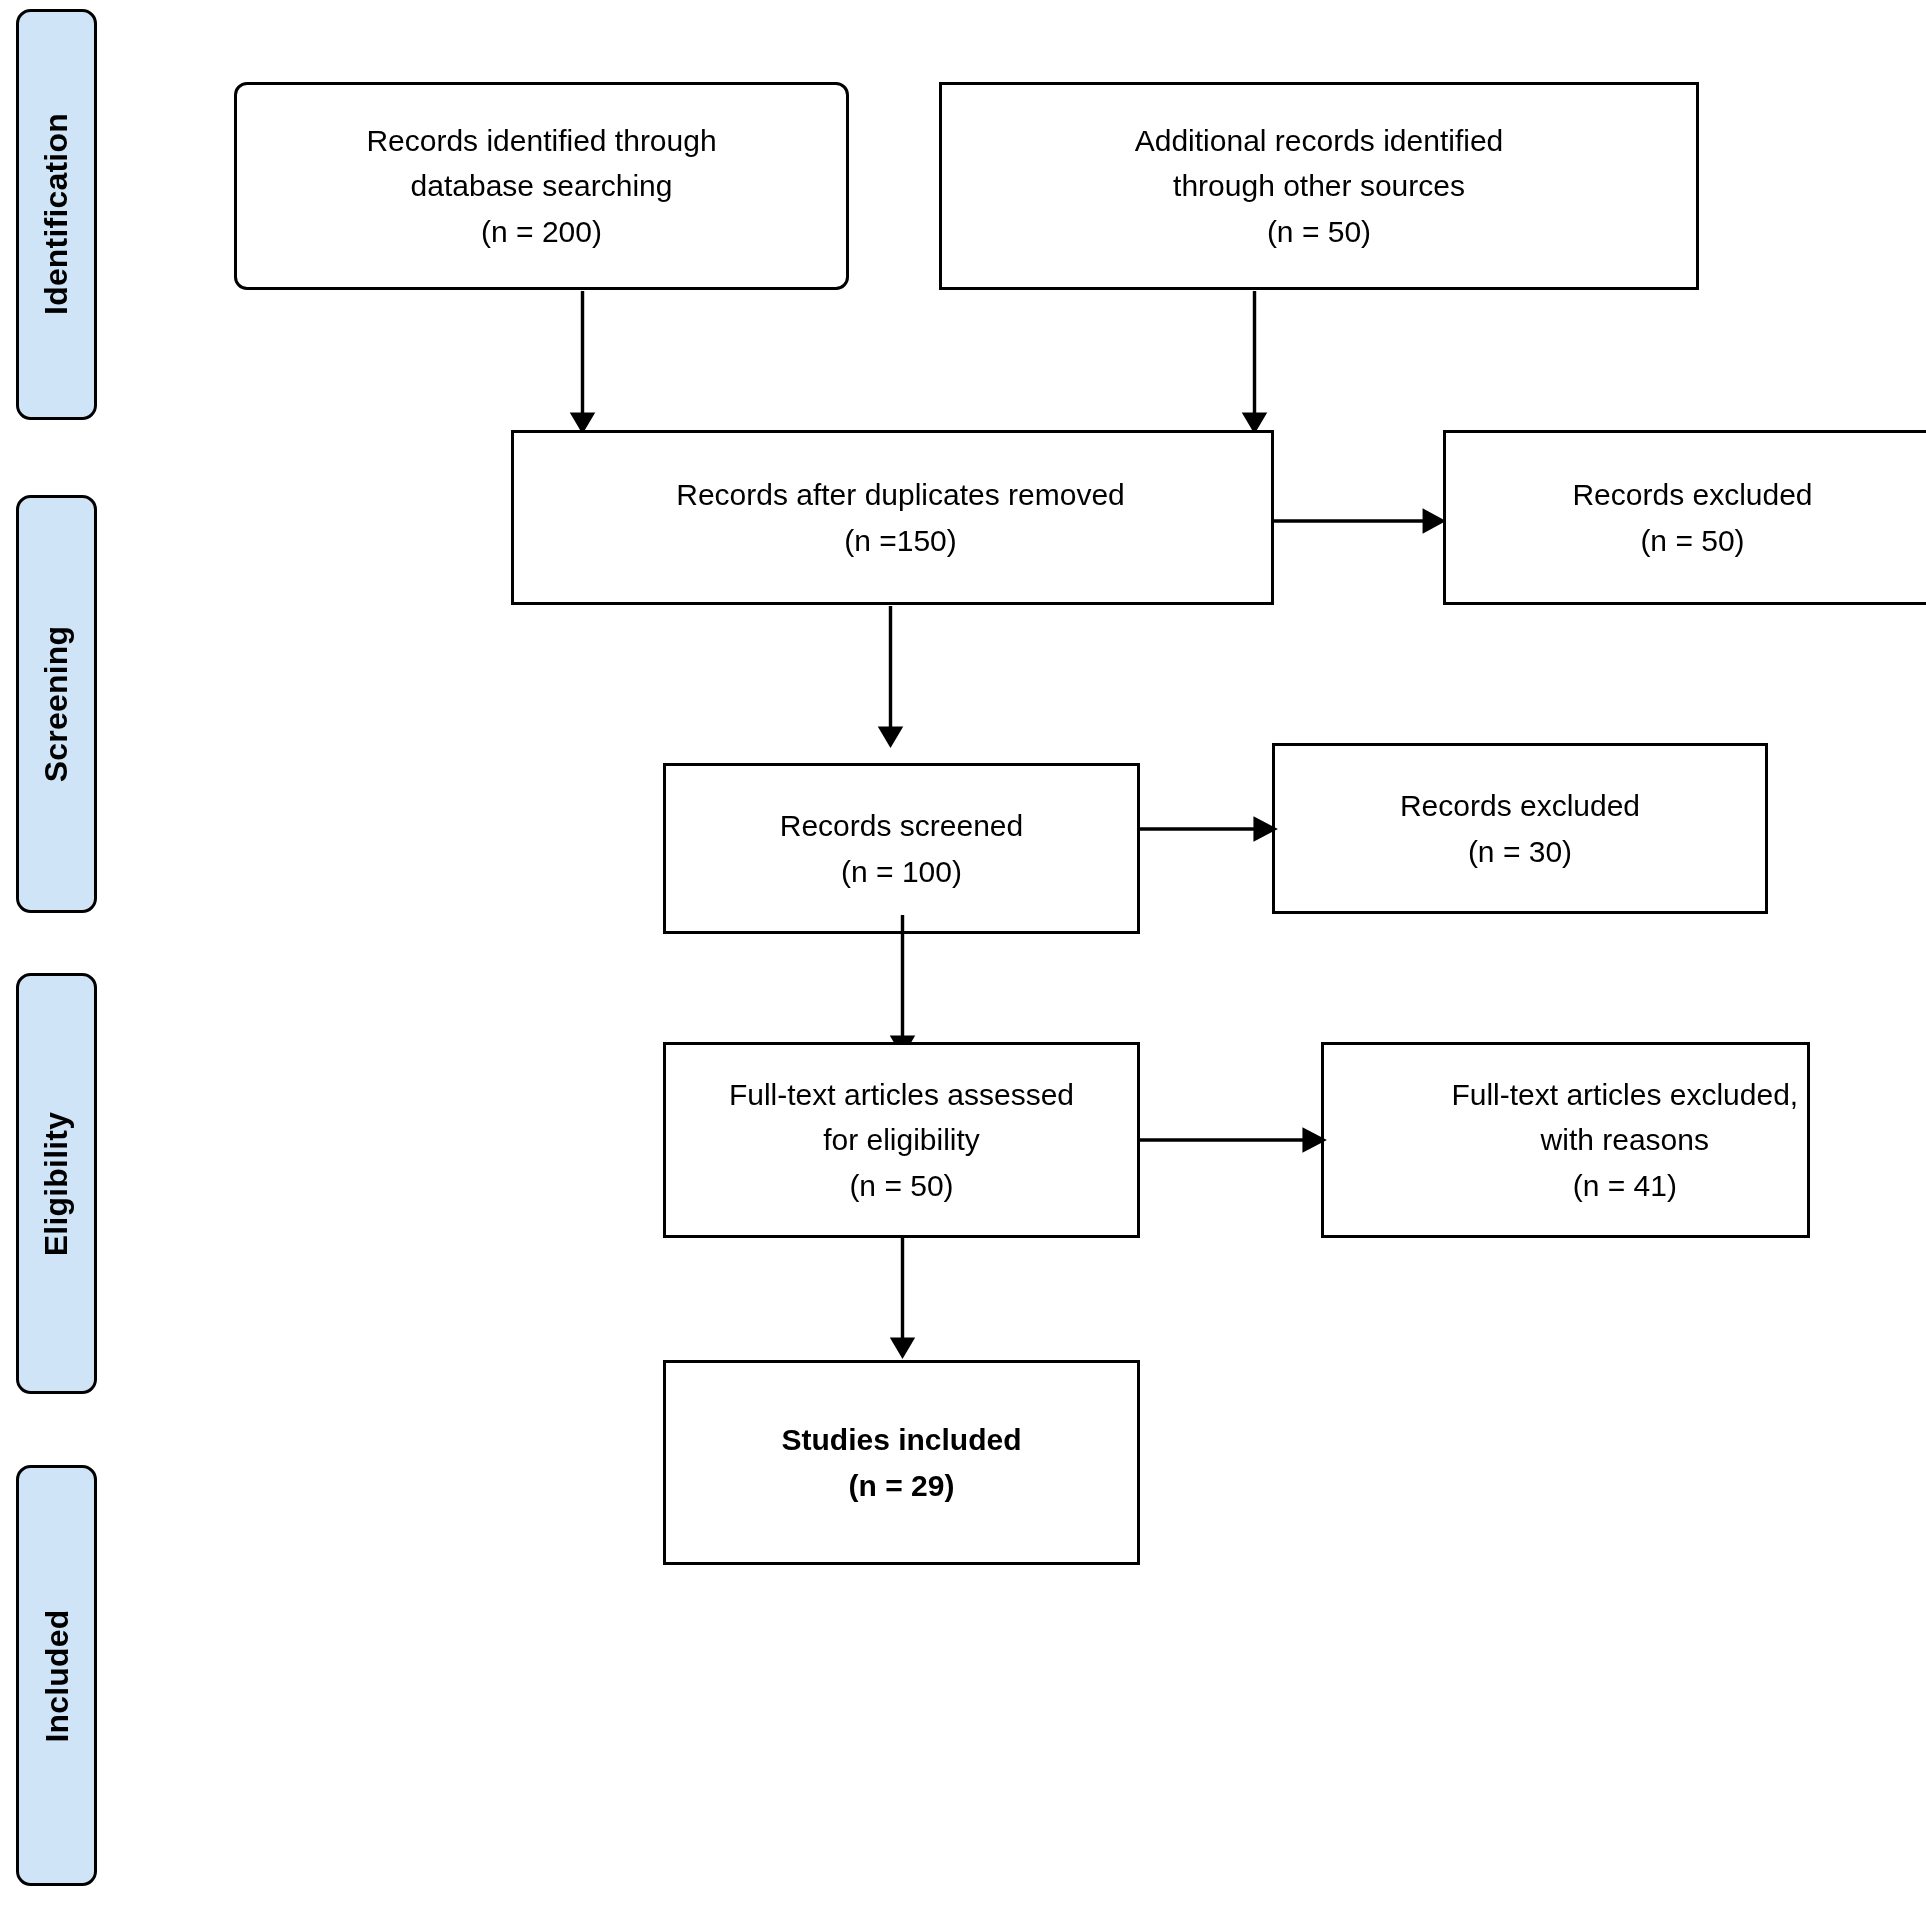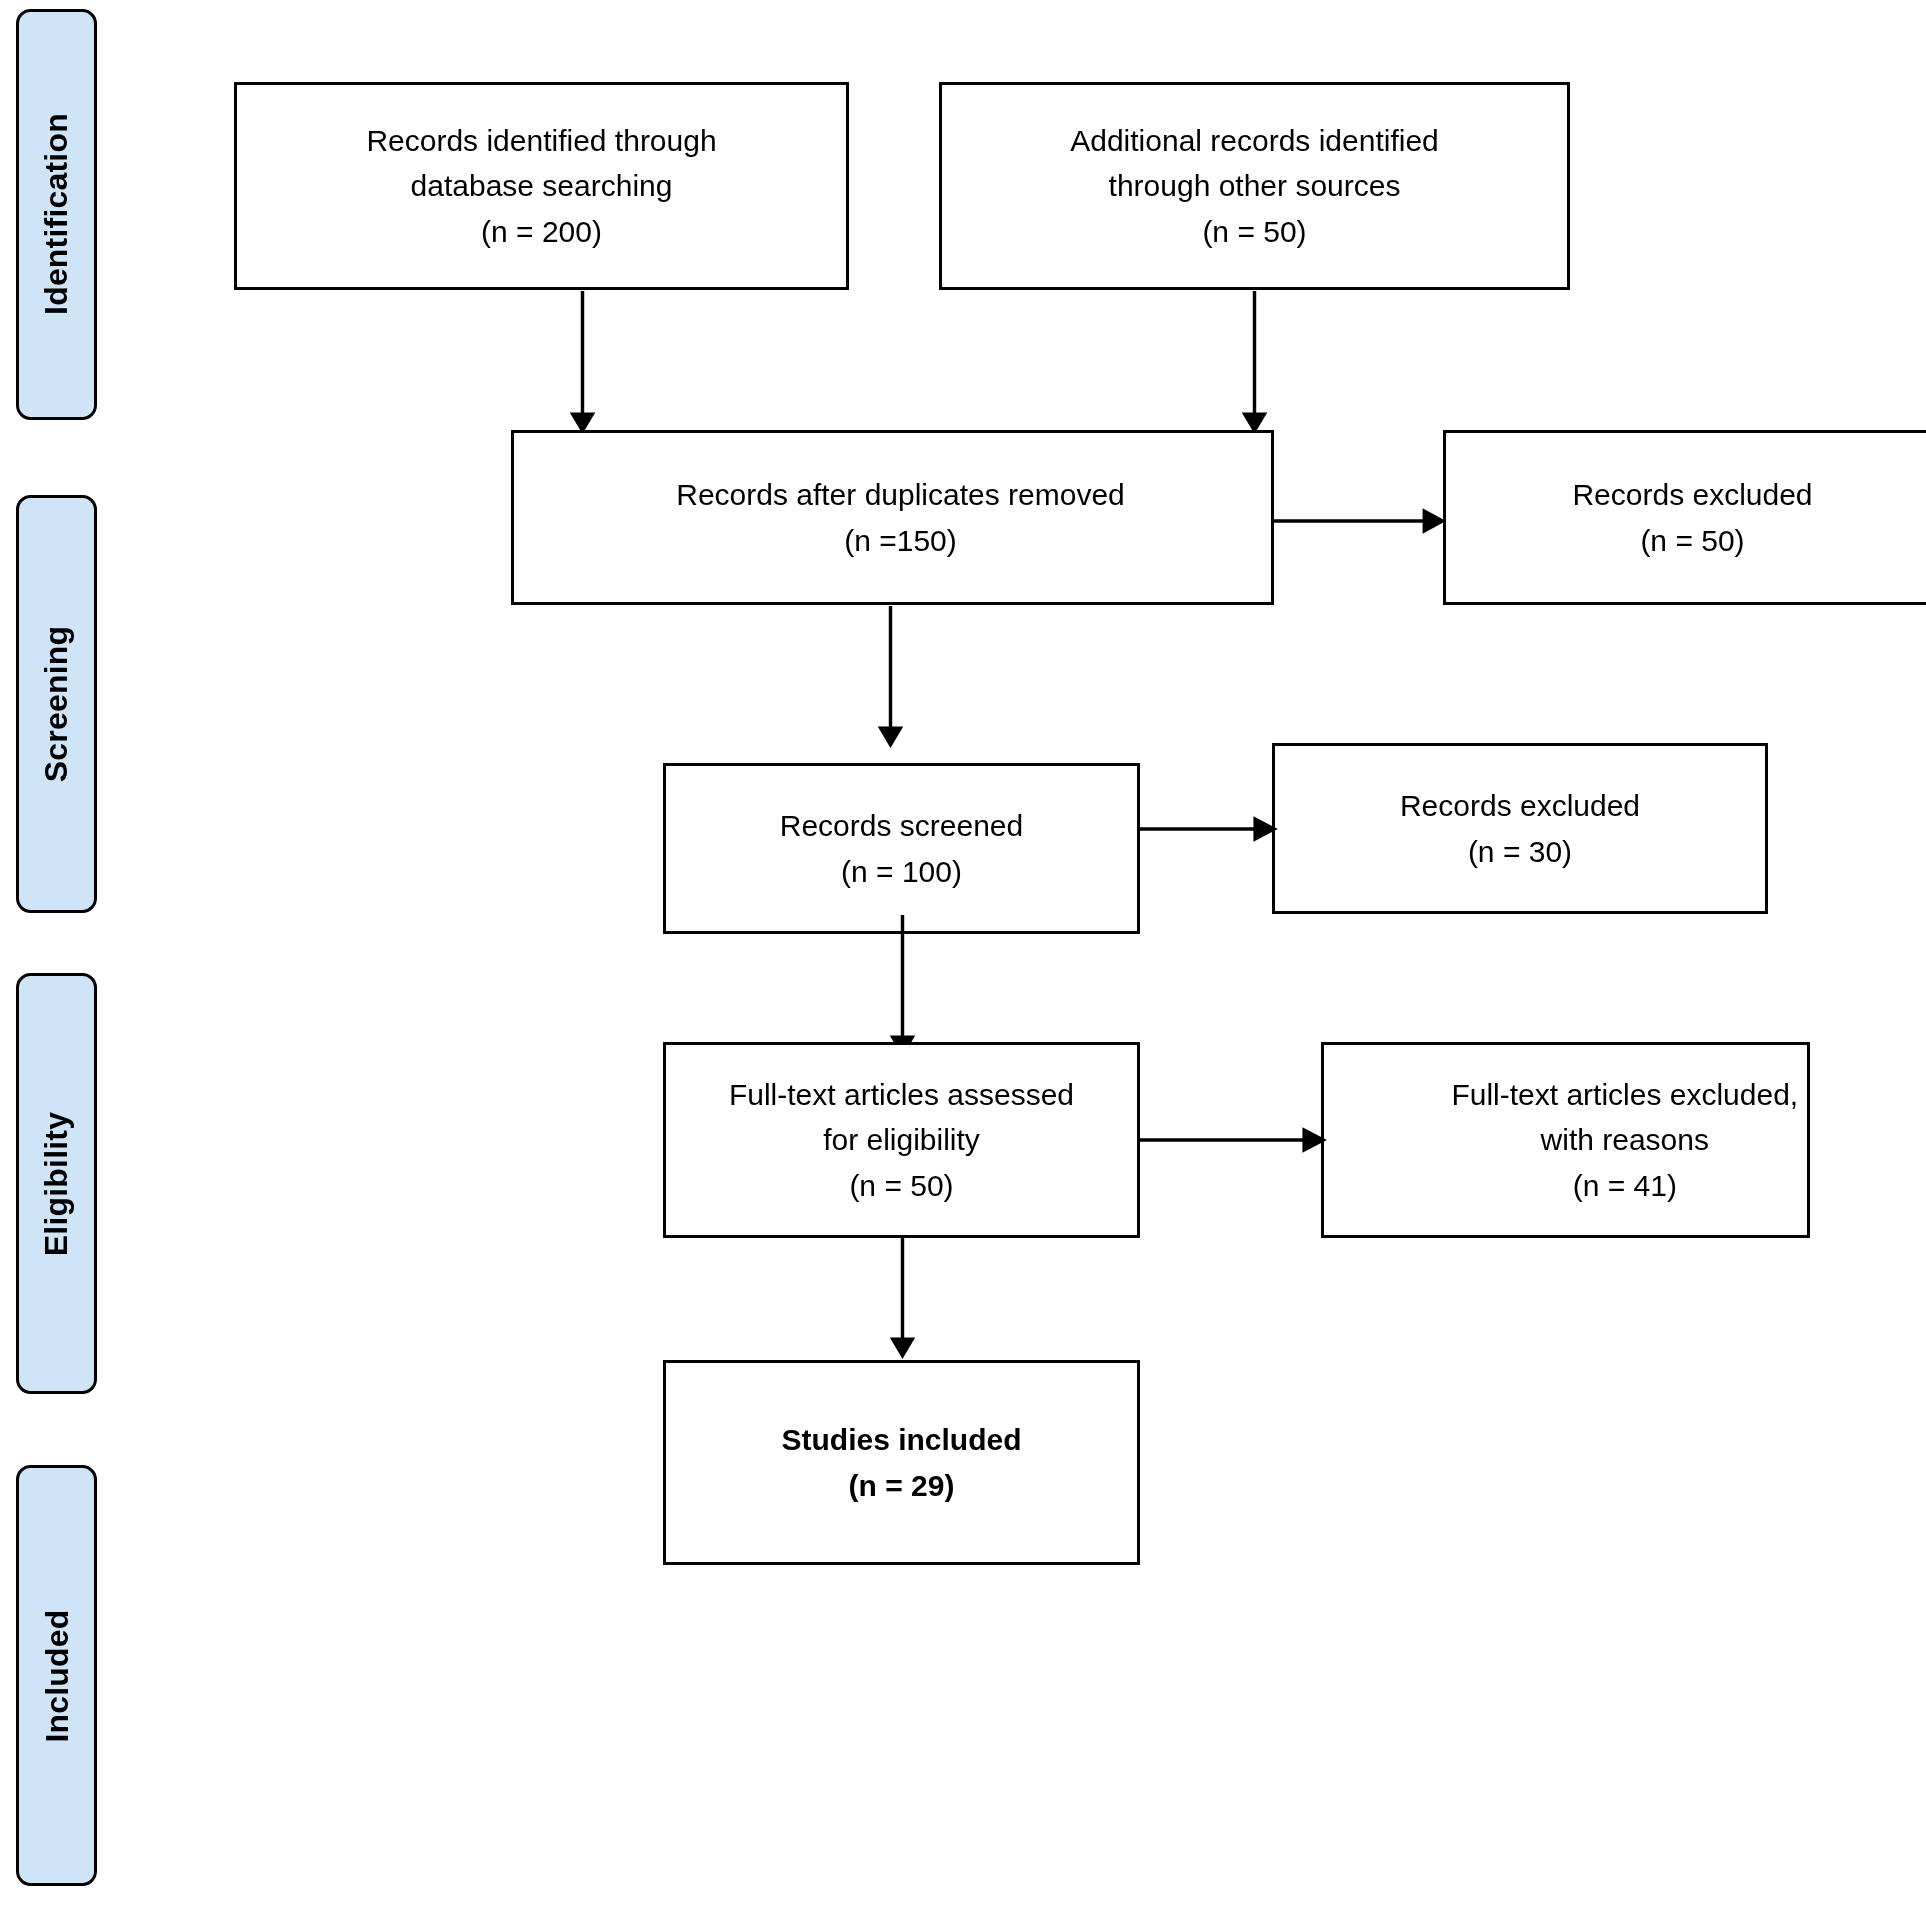--- a/index.html
+++ b/index.html
@@ -78,27 +78,27 @@
   </div>
 
   <div class="stage" style="left:15.7px; top:973px; width:81px; height:421px;">
     <span class="stage-label">Eligibility</span>
   </div>
 
   <div class="stage" style="left:15.7px; top:1465px; width:81px; height:421px;">
     <span class="stage-label">Included</span>
   </div>
 
-  <div class="node" style="left:234px; top:82px; width:615px; height:208px;">
+  <div class="node" style="left:234px; top:82px; width:615px; height:208px;border-radius:13px;">
     <span class="node-text">Records identified through
 database searching
 (n = 200)</span>
   </div>
 
-  <div class="node" style="left:939px; top:82px; width:631px; height:208px;">
+  <div class="node" style="left:939px; top:82px; width:760px; height:208px;">
     <span class="node-text">Additional records identified
 through other sources
 (n = 50)</span>
   </div>
 
   <div class="conn" style="left:558px; top:291px; width:49px; height:143px;">
     <svg width="49" height="143" viewBox="0 0 100 292">
       <line x1="50" y1="0" x2="50" y2="252" stroke="#000" stroke-width="7"></line>
       <polygon points="24,248 76,248 50,292" fill="#000"></polygon>
     </svg>

